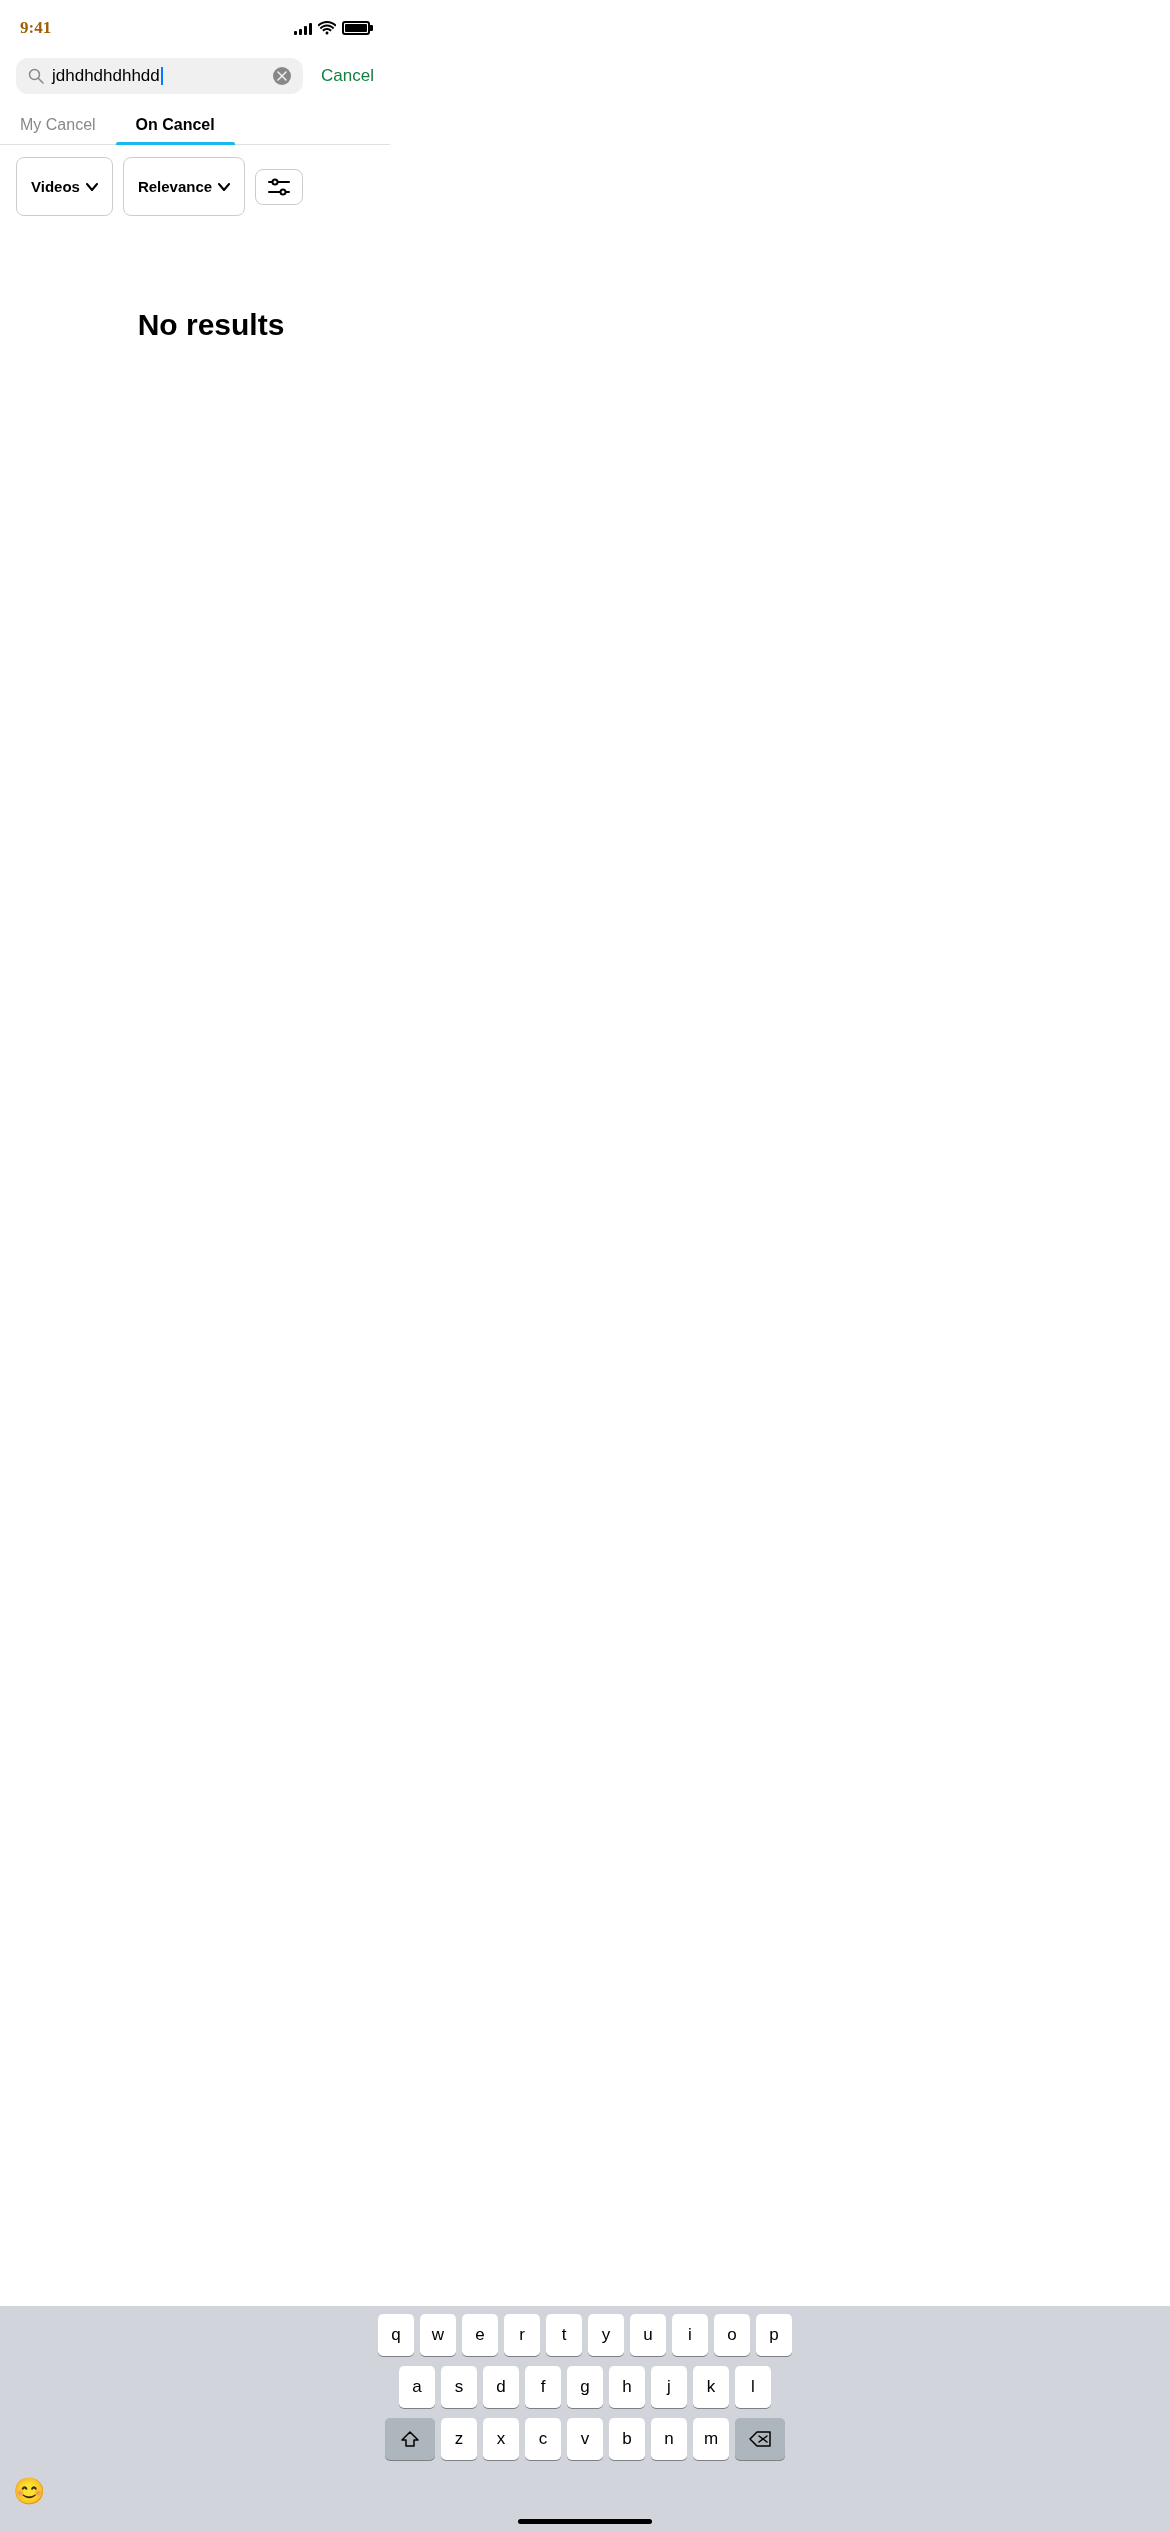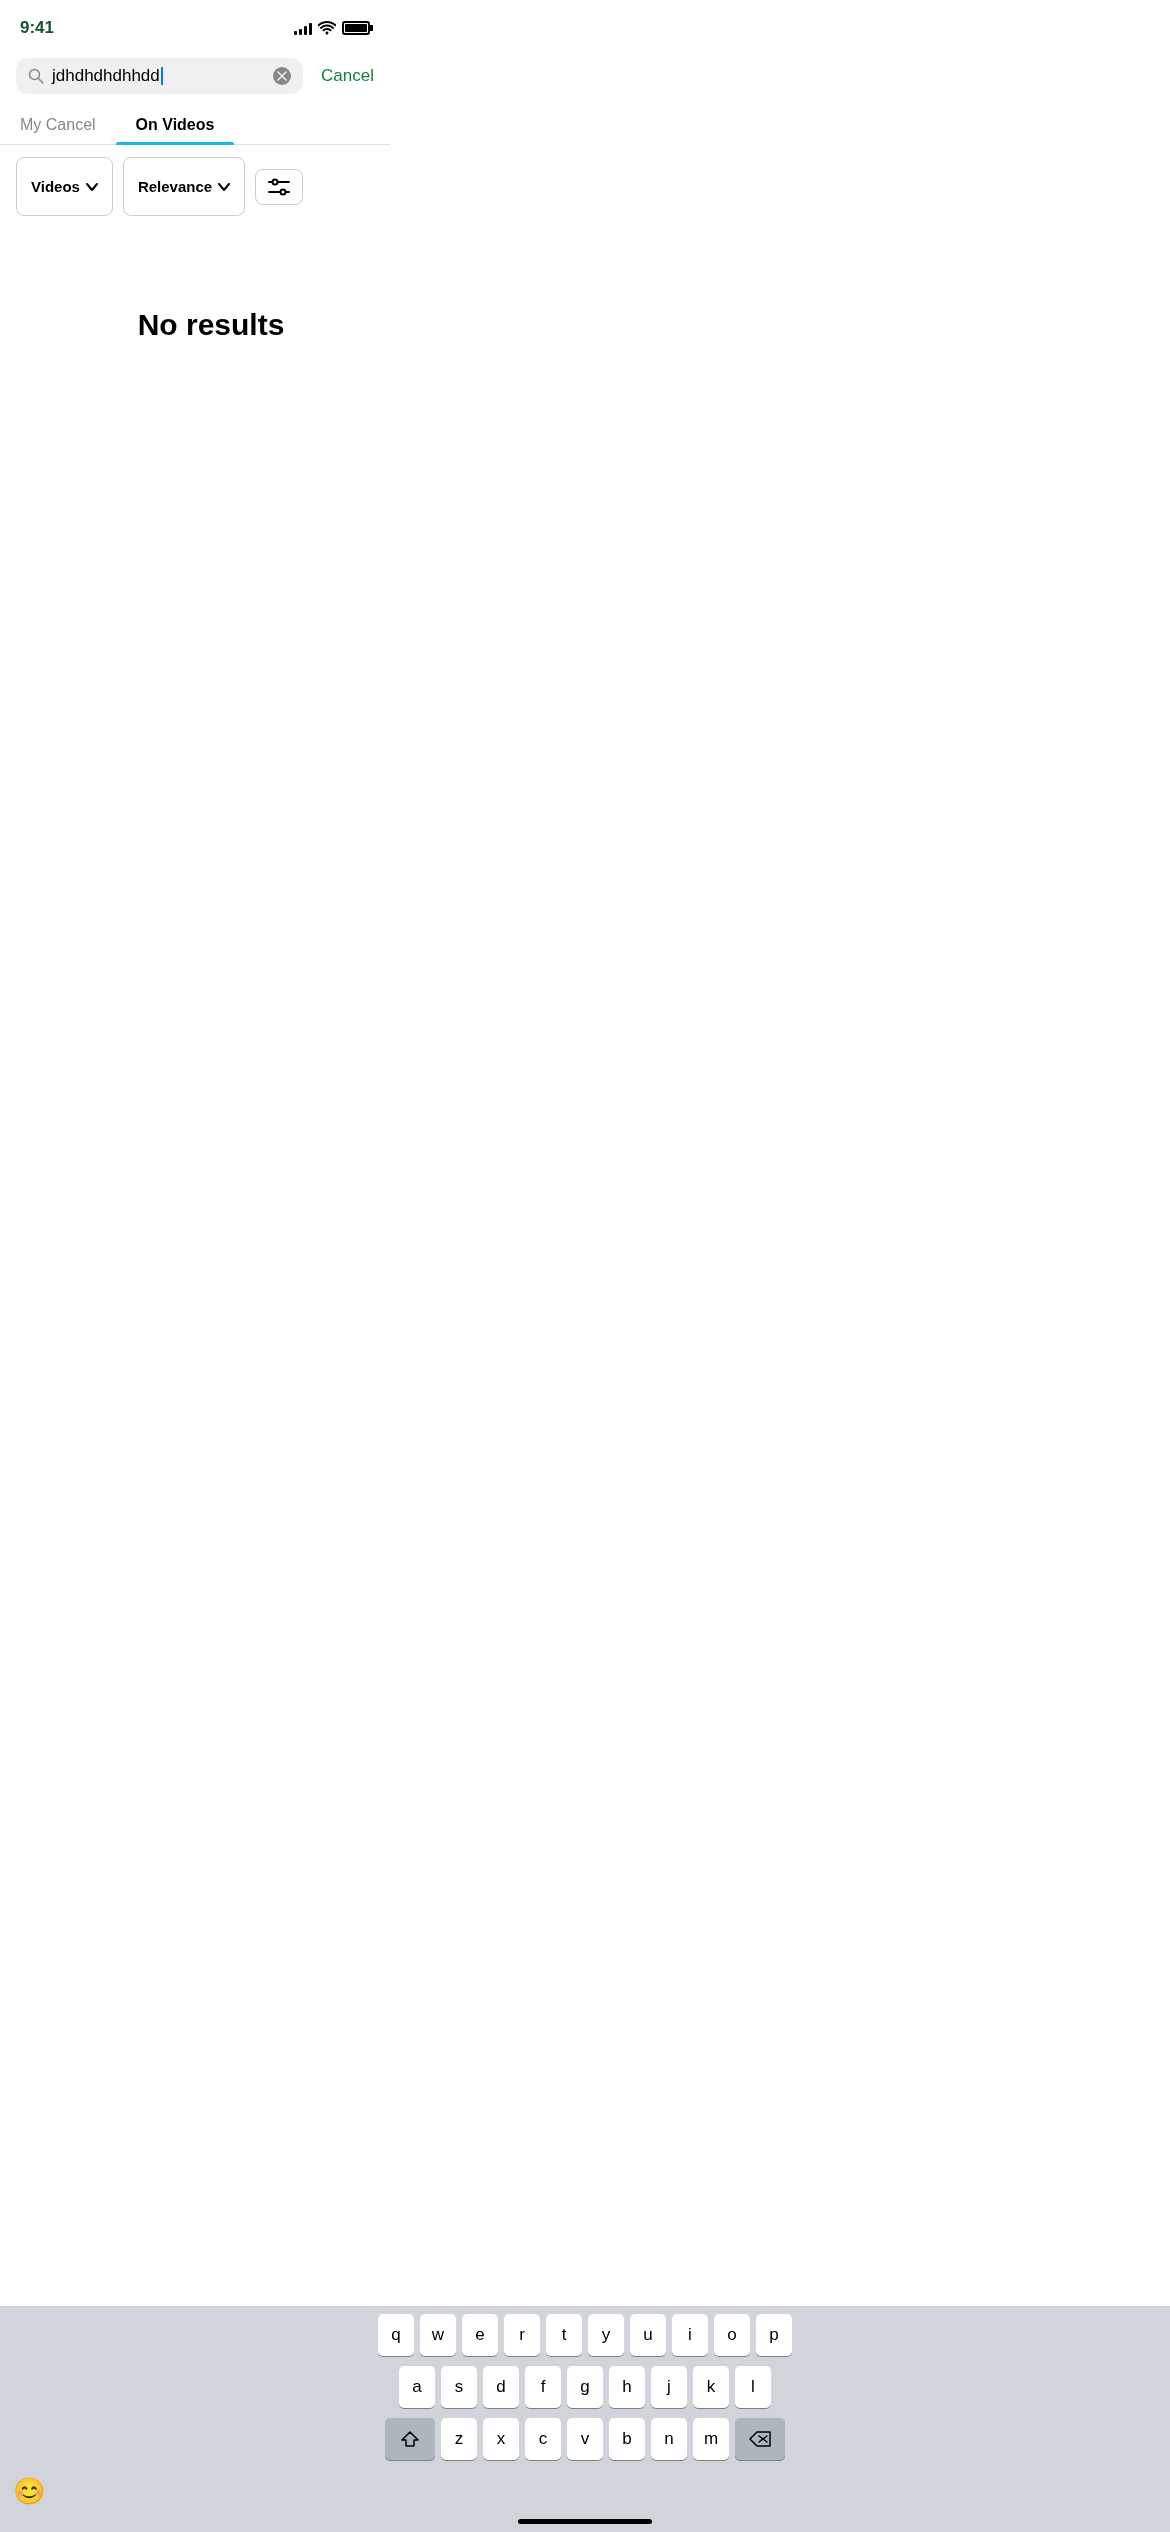--- a/index.html
+++ b/index.html
@@ -19,21 +19,22 @@
       display: flex;
       justify-content: space-between;
       align-items: center;
       padding: 14px 20px 8px 20px;
       height: 50px;
     }
 
     .status-time {
       font-size: 17px;
       font-weight: 600;
-      color: #14532d;
+      color: #a16207;
+      font-family: Liberation Serif, serif;
     }
 
     .status-icons {
       display: flex;
       align-items: center;
       gap: 6px;
     }
 
     .signal-bars {
       display: flex;
@@ -393,21 +394,21 @@
         <line x1="1" y1="1" x2="9" y2="9" stroke="#f0f0f0" stroke-width="1.5" stroke-linecap="round"></line>
         <line x1="9" y1="1" x2="1" y2="9" stroke="#f0f0f0" stroke-width="1.5" stroke-linecap="round"></line>
       </svg>
     </button>
   </div>
   <button class="cancel-button">Cancel</button>
 </div>
 
 <div class="tabs-container">
   <div class="tab">My Cancel</div>
-  <div class="tab active">On Videos</div>
+  <div class="tab active">On Cancel</div>
 </div>
 
 <div class="filter-bar">
   <button class="filter-btn">
     <span>Videos</span>
     <svg width="12" height="8" viewBox="0 0 12 8" fill="none">
       <path d="M1 1L6 7L11 1" stroke="#000" stroke-width="2" stroke-linecap="round" stroke-linejoin="round"></path>
     </svg>
   </button>
   <button class="filter-btn">

